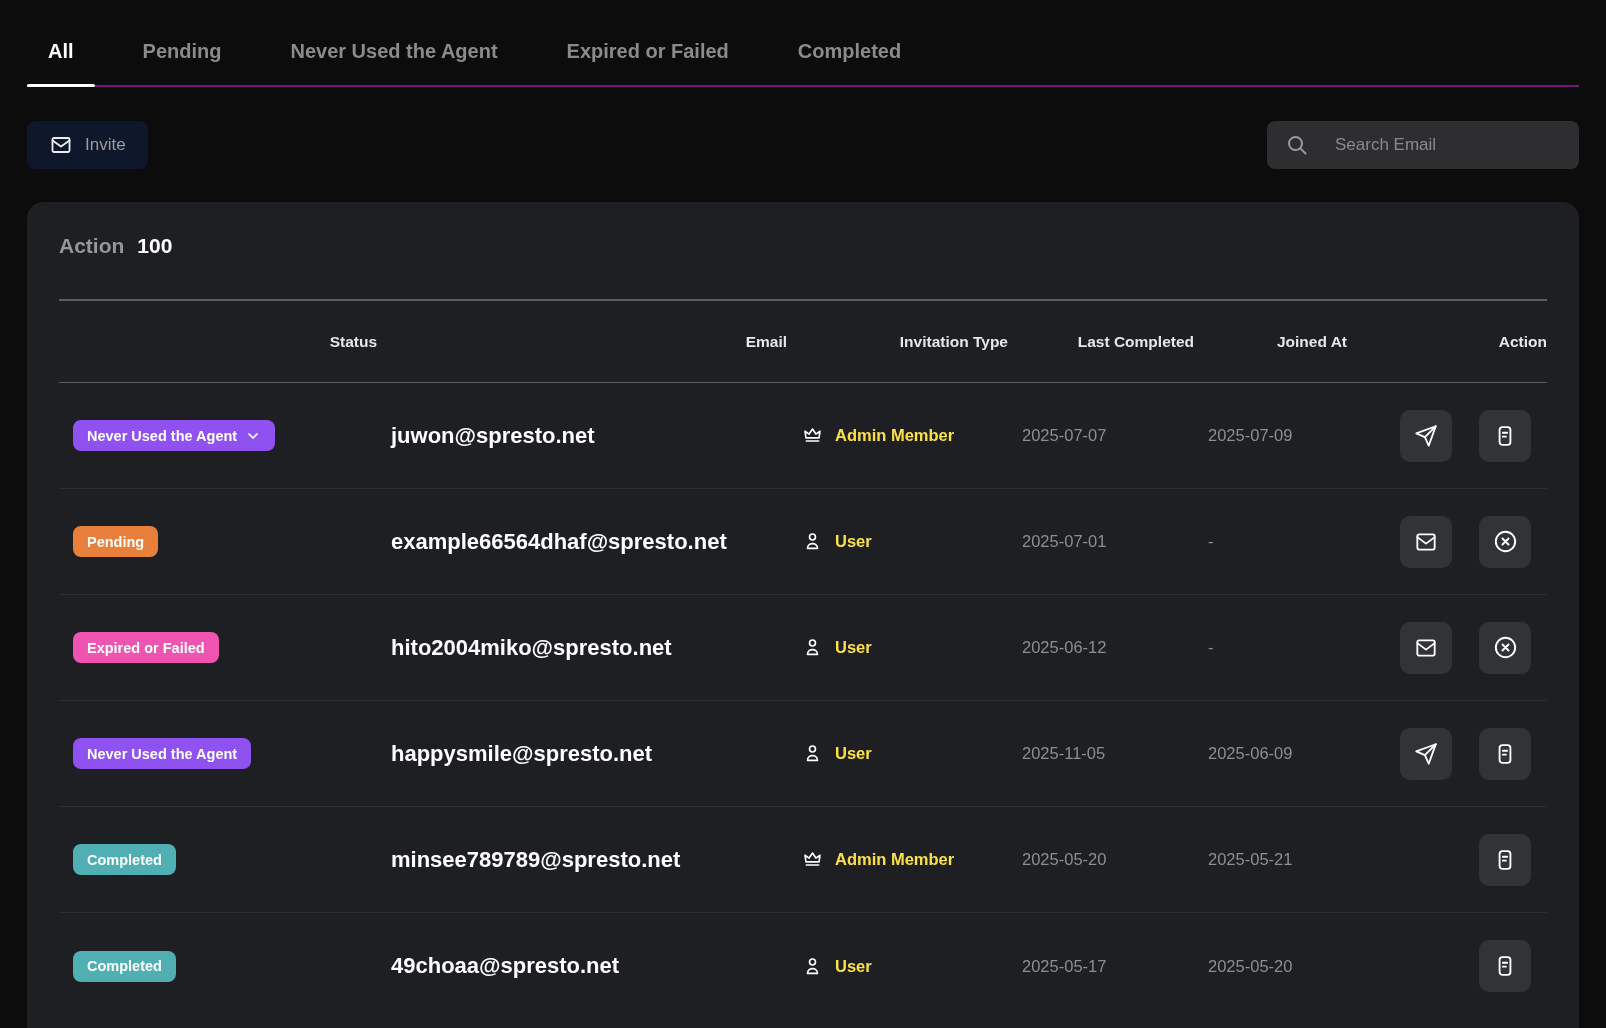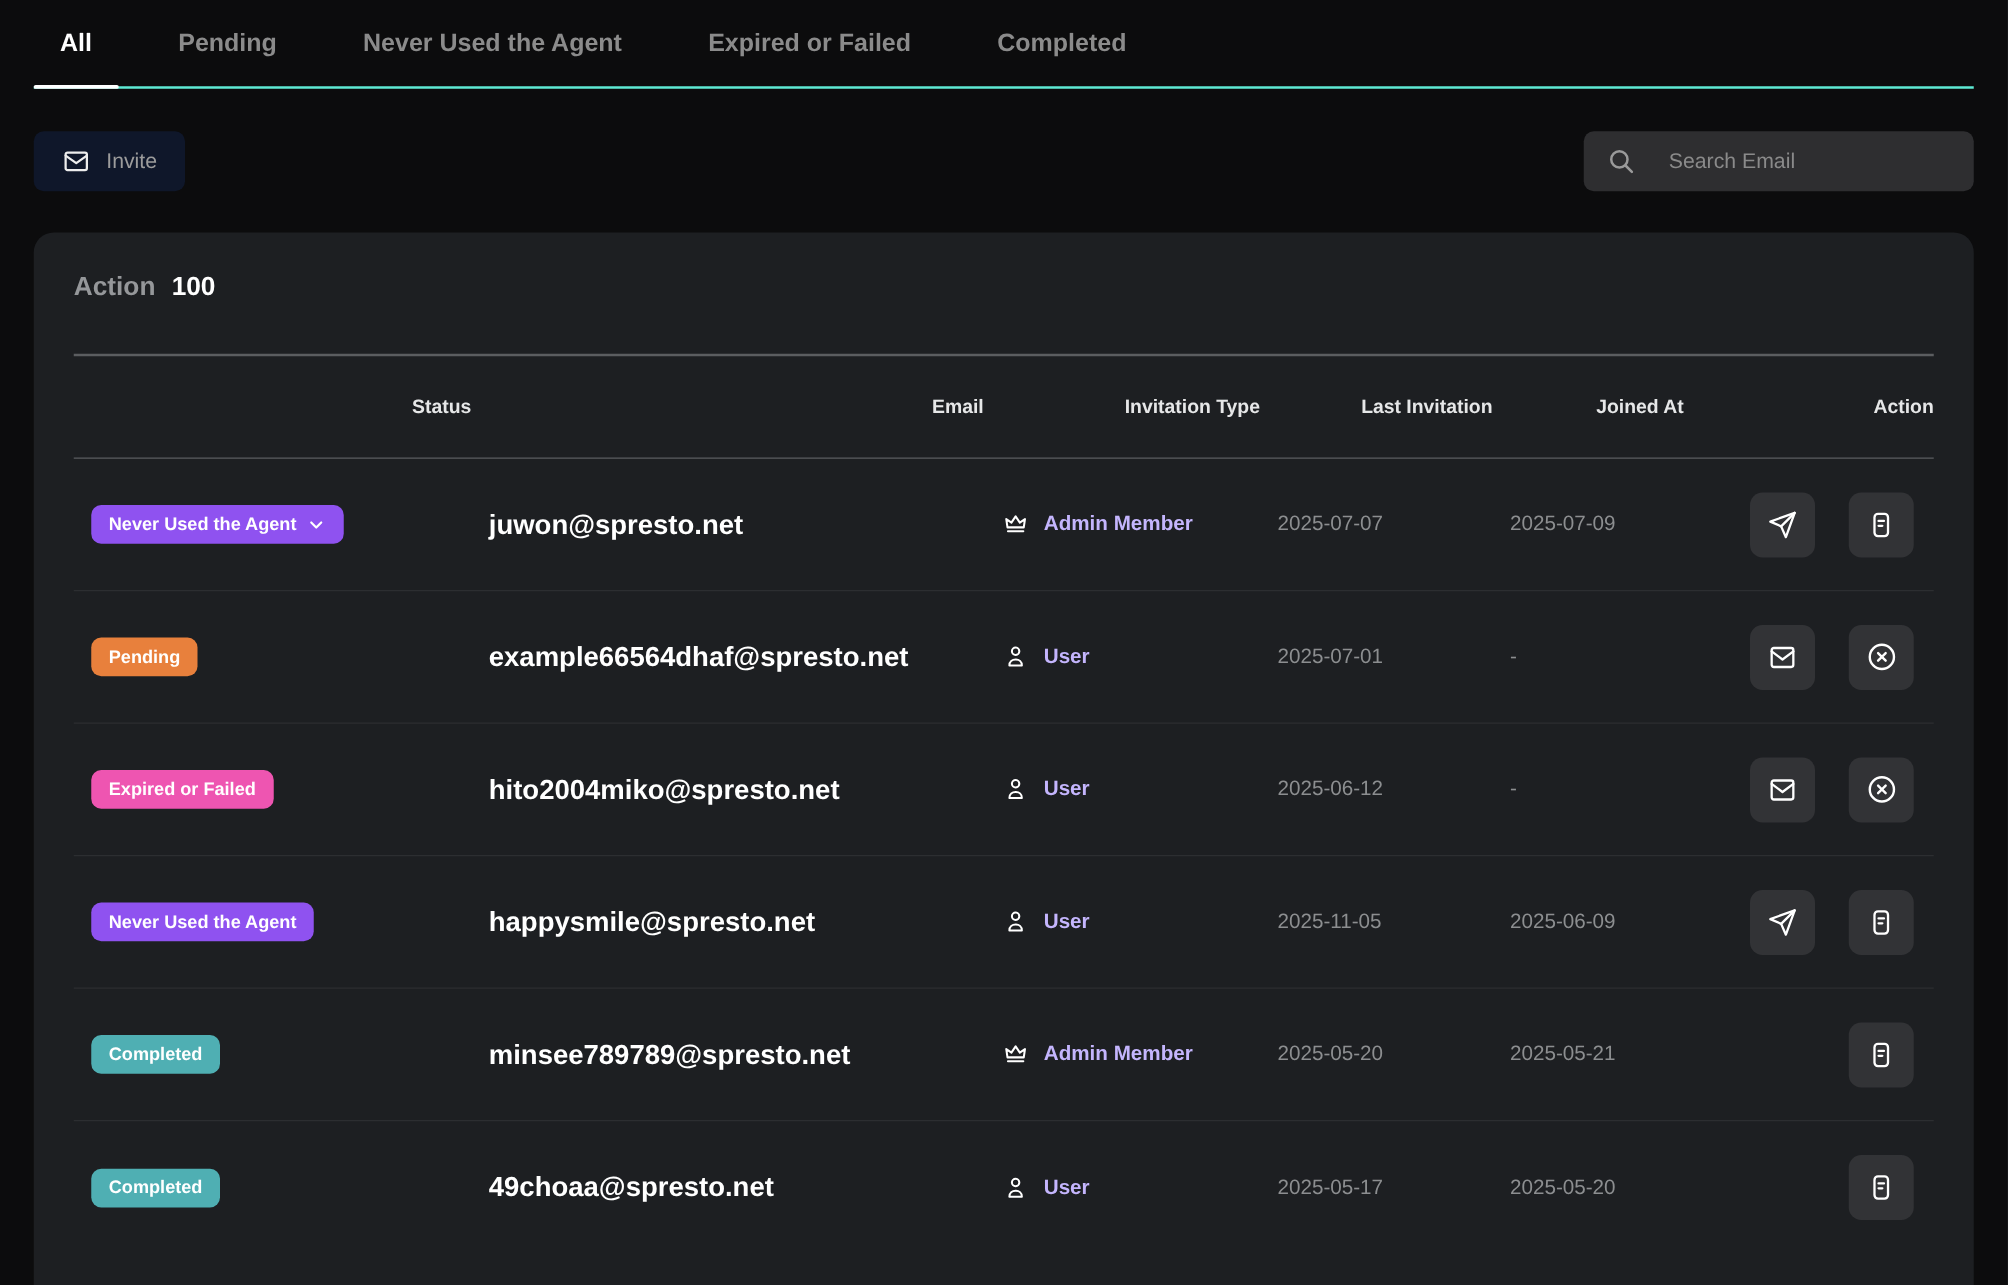--- a/index.html
+++ b/index.html
@@ -6,22 +6,22 @@
   html,body { width:1606px; height:1028px; overflow:hidden; }
   body {
     background:#0c0c0d;
     font-family:"Liberation Sans","DejaVu Sans",sans-serif;
     color:#fff;
   }
 
   
   .tabbar {
     display:flex; align-items:flex-end;
-    margin:0 27px; padding-top:24px;
-    border-bottom:2px solid #5eead4;
+    margin:16px 27px; padding-top:24px;
+    border-bottom:2px solid #701a75;
     gap:27px;
   }
   .tab {
     position:relative;
     padding:0 21px 22px 21px;
     font-size:20px; font-weight:600; color:#8b8b8b;
     cursor:pointer; white-space:nowrap;
   }
   .tab.active { color:#ffffff; font-weight:700; }
   .tab.active::after {
@@ -85,21 +85,21 @@
     display:inline-flex; align-items:center; gap:8px;
     height:31px; padding:0 14px; border-radius:8px;
     font-size:14.5px; font-weight:700; color:#ffffff;
     white-space:nowrap;
   }
   .badge .chev { display:none; margin-top:1px; }
   .badge.has-chev { cursor:pointer; }
   .badge.has-chev .chev { display:flex; }
 
   .cell-email span { font-size:22px; font-weight:700; color:#ffffff; }
-  .cell-type { gap:11px; font-size:16.5px; font-weight:600; color:#c4b5fd; }
+  .cell-type { gap:11px; font-size:16.5px; font-weight:600; color:#fde047; }
   .type-icon { display:flex; color:#ffffff; }
   .cell-date { font-size:16.5px; font-weight:400; color:#8c8e90; }
 
   .cell-actions { justify-content:flex-end; gap:27px; padding-right:16px; }
   .act-btn {
     width:52px; height:52px; border:none; border-radius:10px;
     background:#323336; color:#ffffff; cursor:pointer;
     display:flex; align-items:center; justify-content:center;
   }
   .act-btn svg { display:block; }
@@ -141,21 +141,21 @@
   <div class="total-line">
     <span class="total-label">Action</span>
     <span class="total-value">100</span>
   </div>
 
   <div class="table">
     <div class="thead">
       <div class="th">Status</div>
       <div class="th">Email</div>
       <div class="th">Invitation Type</div>
-      <div class="th">Last Invitation</div>
+      <div class="th">Last Completed</div>
       <div class="th">Joined At</div>
       <div class="th">Action</div>
     </div>
     <div id="rows">
   <div class="trow">
     <div class="cell cell-status">
       <span class="badge has-chev" style="background: rgb(143, 82, 240);">
         <span class="badge-label">Never Used the Agent</span>
         <span class="chev">
           <svg width="16" height="16" viewBox="0 0 24 24" fill="none" stroke="#fff" stroke-width="2.6" stroke-linecap="round" stroke-linejoin="round">

